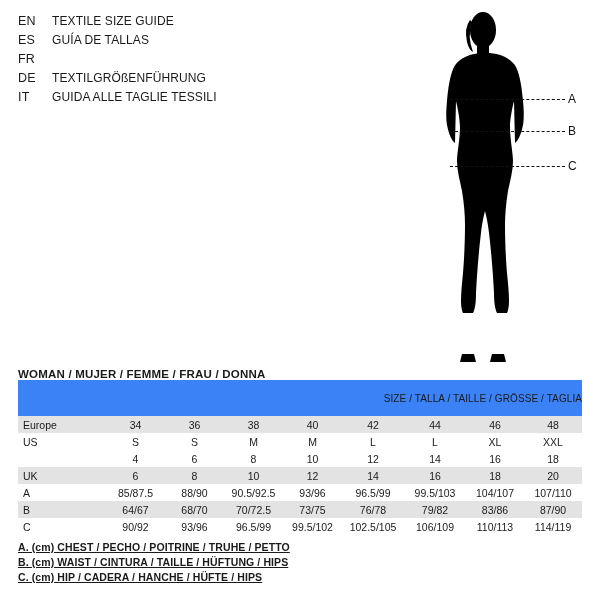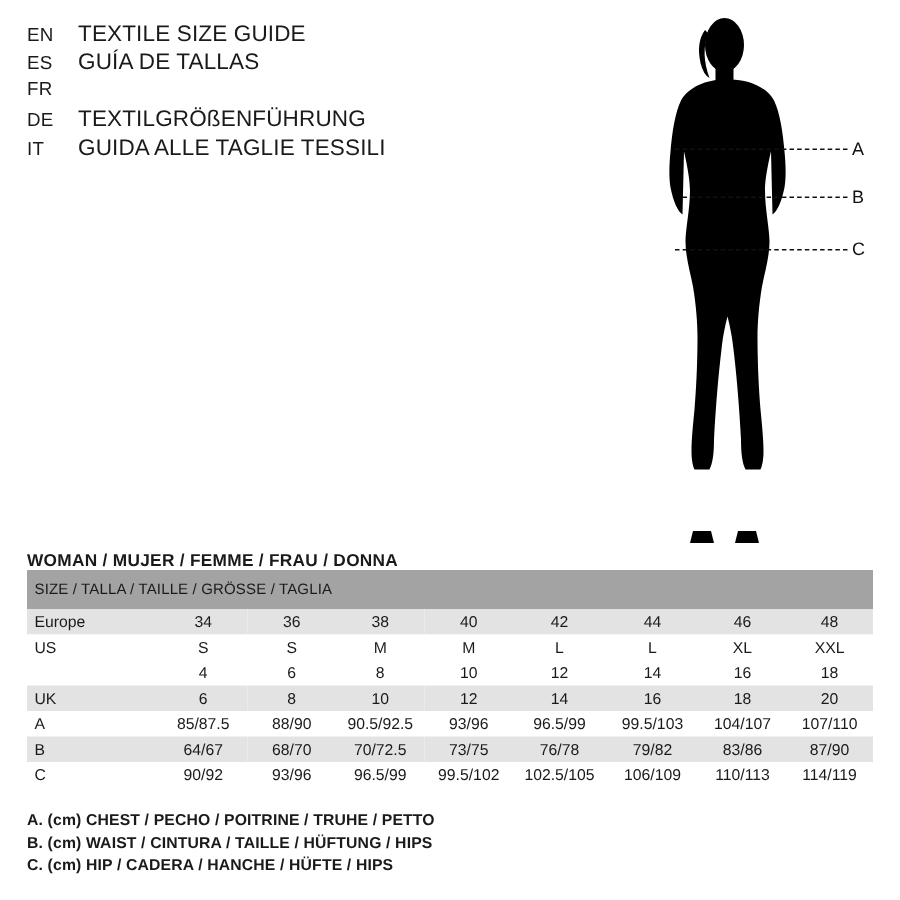--- a/index.html
+++ b/index.html
@@ -34,21 +34,21 @@
     align-items: baseline;
     height: 19px;
   }
   .lang-code {
     width: 34px;
     font-size: 12.5px;
     letter-spacing: 0.2px;
     color: #1a1a1a;
   }
   .lang-text {
-    font-size: 15px;
+    font-size: 12px;
     letter-spacing: 0.1px;
     color: #1a1a1a;
     white-space: nowrap;
   }
 
   
   .figure-wrap {
     position: absolute;
     top: 6px;
     left: 400px;
@@ -100,26 +100,26 @@
     height: 17px;
     padding: 0;
     text-align: center;
     vertical-align: middle;
   }
   table.size-table td.rowhead {
     text-align: left;
     padding-left: 5px;
   }
   tr.header-row td {
-    background: #a3a3a3;
+    background: #3b82f6;
     font-size: 10px;
     font-weight: normal;
-    text-align: left;
+    text-align: right;
     padding-left: 5px;
-    height: 26px;
+    height: 36px;
     letter-spacing: 0.1px;
   }
   tr.shaded td {
     background: #e3e3e3;
   }
   tr.plain td {
     background: #ffffff;
   }
 
   
@@ -129,20 +129,21 @@
     left: 18px;
     width: 560px;
   }
   .legend-row {
     font-size: 10.5px;
     font-weight: bold;
     letter-spacing: 0.1px;
     color: #1a1a1a;
     height: 15px;
     white-space: nowrap;
+    text-decoration: underline;
   }
 </style>
 </head>
 <body>
 
 <div class="page">
 
   <div class="lang-block">
     <div class="lang-row">
       <span class="lang-code">EN</span>

